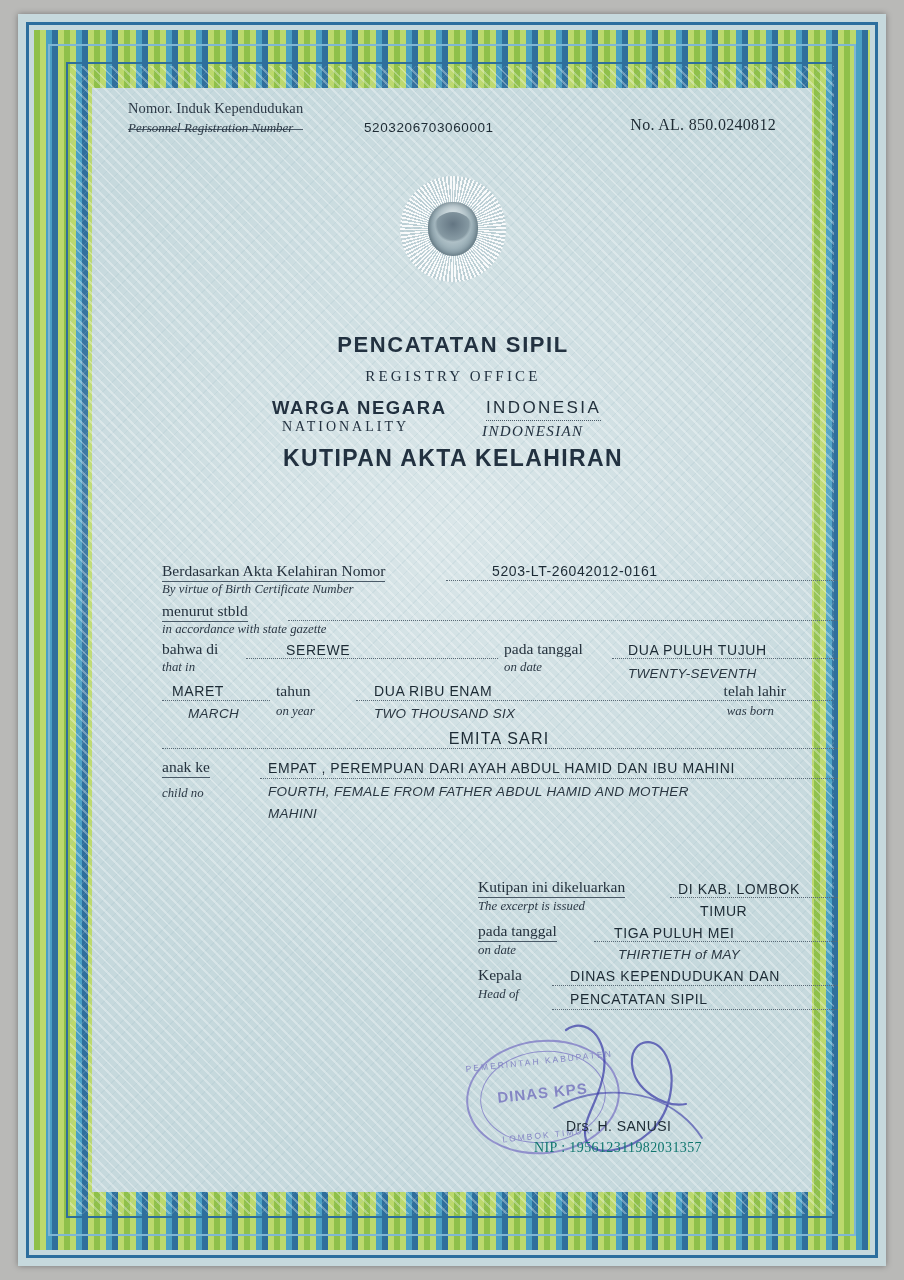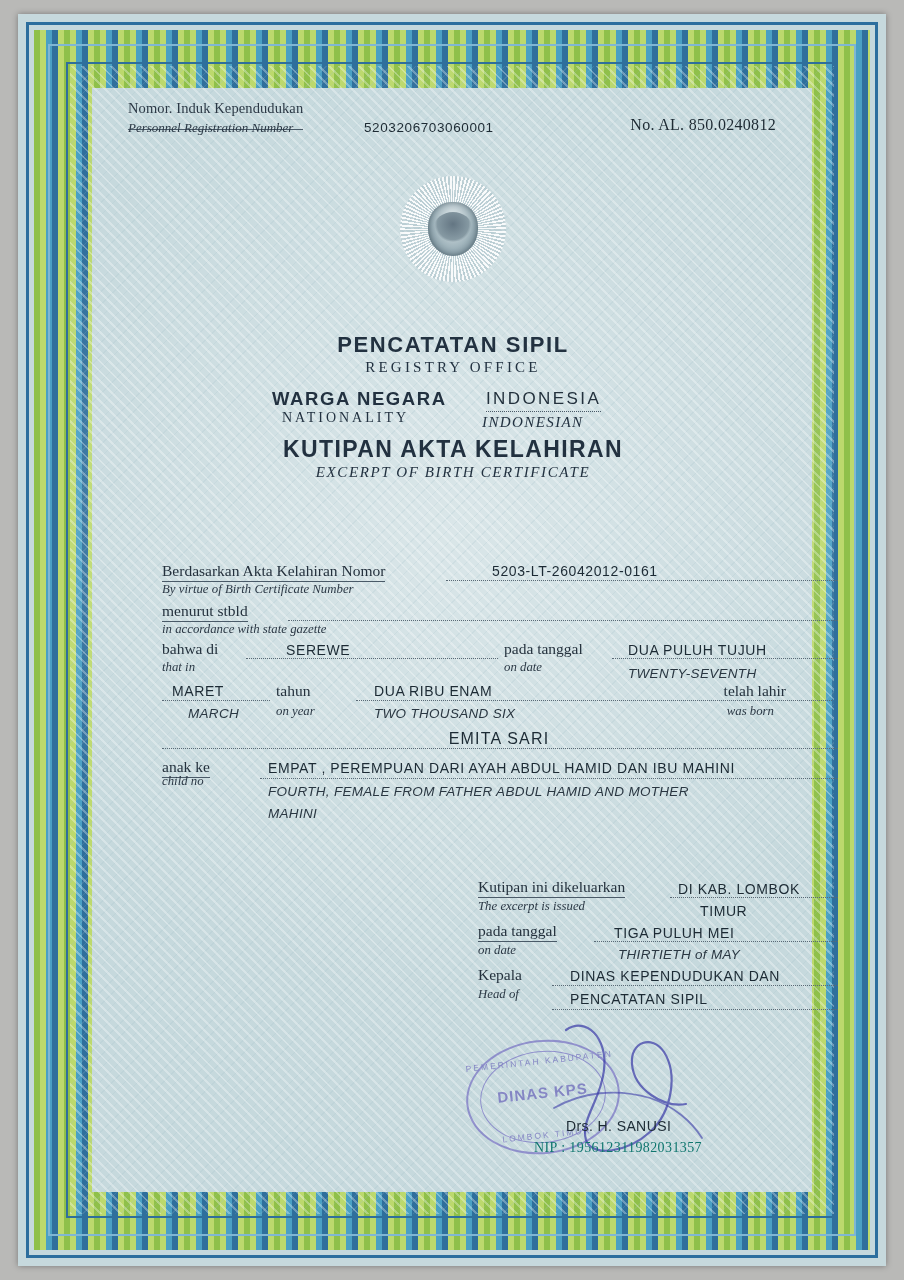--- a/index.html
+++ b/index.html
@@ -176,21 +176,21 @@
   }
   .t-main {
     font-size: 22px;
     font-weight: bold;
     letter-spacing: 1.6px;
     font-family: "Liberation Sans", sans-serif;
   }
   .t-sub {
     font-size: 15px;
     letter-spacing: 3.2px;
-    margin-top: 1px;
+    margin-top: 10px;
   }
   .nation-row {
     margin-top: 12px;
     position: relative;
     height: 44px;
   }
   .t-warga {
     position: absolute;
     left: 158px; top: 0;
     font-size: 18.5px;
@@ -393,21 +393,20 @@
       <div class="t-sub">REGISTRY OFFICE</div>
 
       <div class="nation-row">
         <div class="t-warga">WARGA NEGARA</div>
         <div class="t-nationality">NATIONALITY</div>
         <div class="t-indonesia">INDONESIA</div>
         <div class="t-indonesian">INDONESIAN</div>
       </div>
 
       <div class="t-kutipan">KUTIPAN AKTA KELAHIRAN</div>
-      <div class="t-excerpt">EXCERPT OF BIRTH CERTIFICATE</div>
     </div>
 
     <div class="form">
 
       <div class="row" style="height:40px;">
         <div class="lbl u" style="position:absolute;left:2px;top:0;">Berdasarkan Akta Kelahiran Nomor</div>
         <div class="sub" style="position:absolute;left:2px;top:20px;">By virtue of Birth Certificate Number</div>
         <div class="dots" style="left:286px;top:18px;width:392px;"></div>
         <div class="fill" style="left:332px;top:1px;">5203-LT-26042012-0161</div>
       </div>
@@ -448,21 +447,21 @@
         <div class="sub" style="position:absolute;right:18px;top:24px;">was born</div>
       </div>
 
       <div class="row" style="height:30px;">
         <div class="dots" style="left:2px;top:20px;width:676px;"></div>
         <div class="fill" style="left:0;top:2px;width:678px;text-align:center;font-size:16px;letter-spacing:1.2px;">EMITA SARI</div>
       </div>
 
       <div class="row" style="height:76px;">
         <div class="lbl u" style="position:absolute;left:2px;top:0;">anak ke</div>
-        <div class="sub" style="position:absolute;left:2px;top:16px;">child no</div>
+        <div class="sub" style="position:absolute;left:2px;top:28px;">child no</div>
         <div class="dots" style="left:100px;top:20px;width:578px;"></div>
         <div class="fill" style="left:108px;top:2px;">EMPAT , PEREMPUAN DARI AYAH ABDUL HAMID DAN IBU MAHINI</div>
         <div class="fill-it" style="left:108px;top:26px;">FOURTH, FEMALE FROM FATHER ABDUL HAMID AND MOTHER</div>
         <div class="fill-it" style="left:108px;top:48px;">MAHINI</div>
       </div>
 
     </div>
 
     <div class="issue">
 

